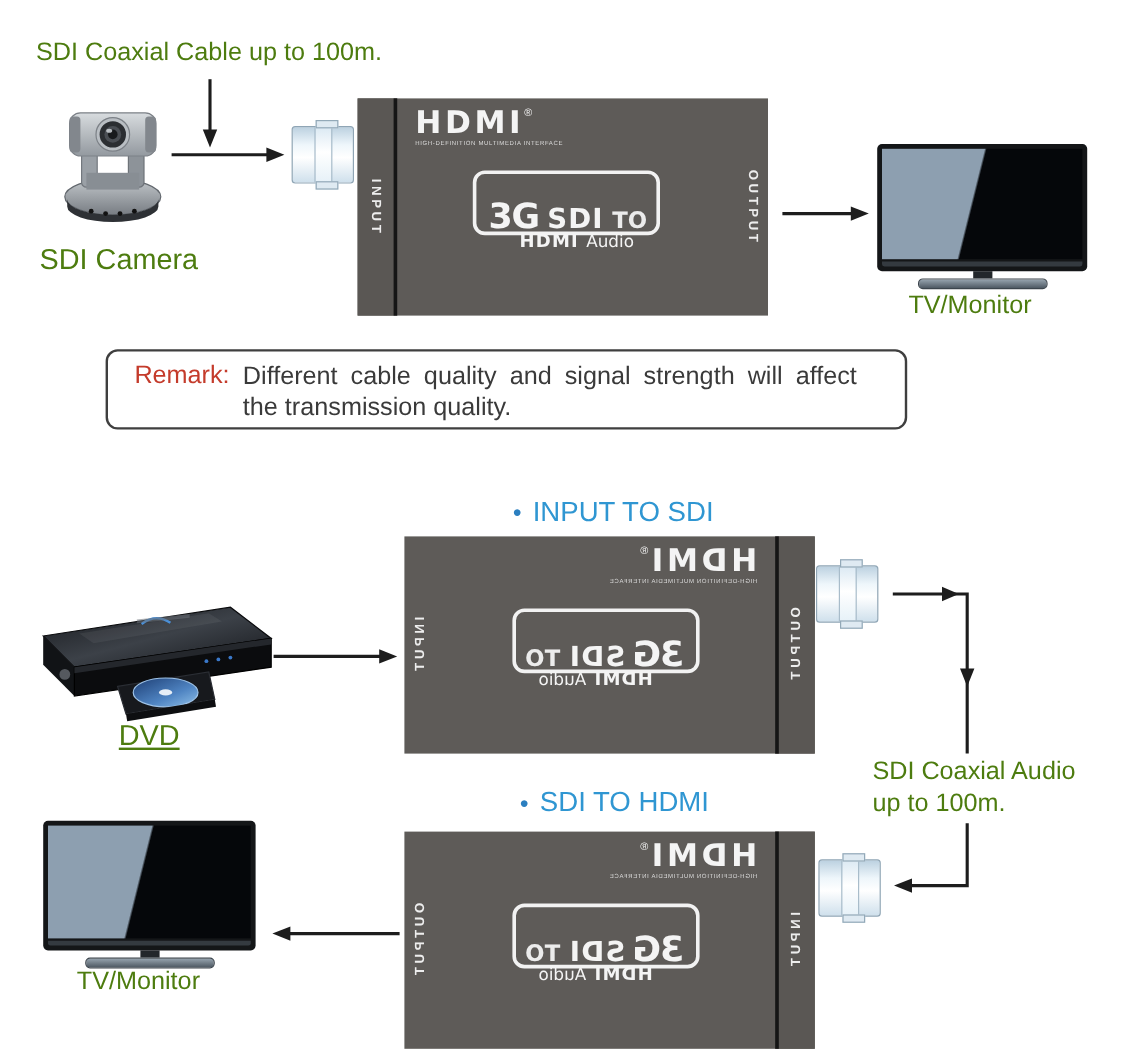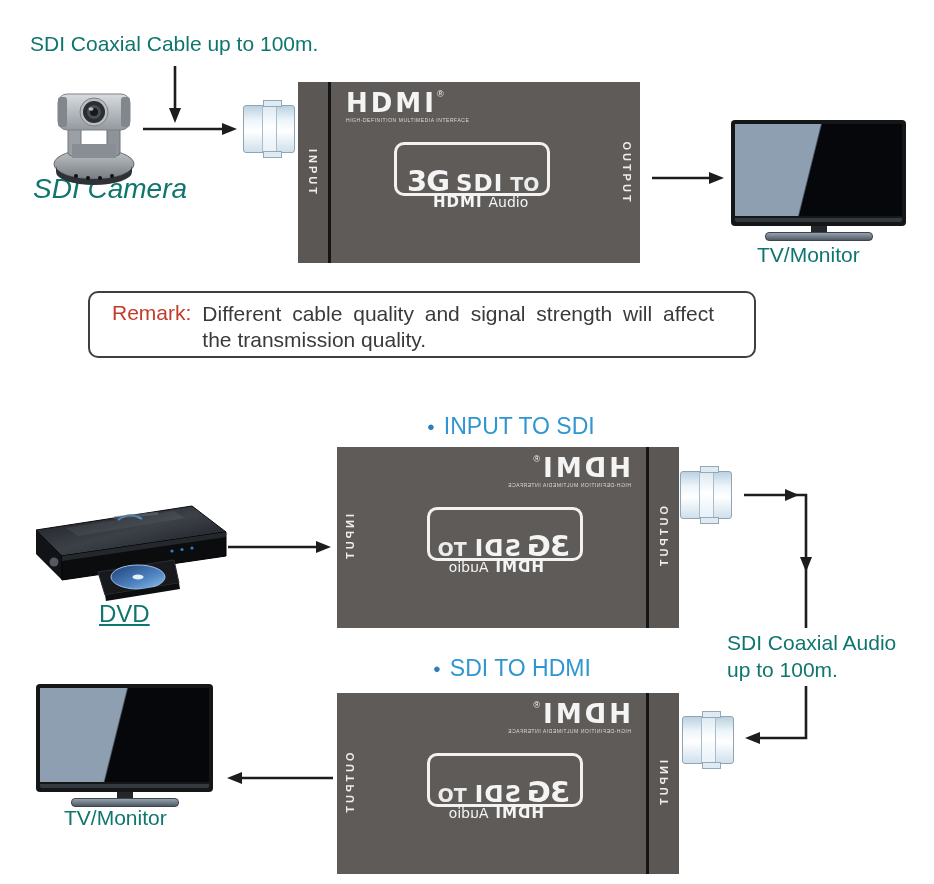--- a/index.html
+++ b/index.html
@@ -1,20 +1,20 @@
 <!DOCTYPE html>
 <html><head>
 <meta charset="utf-8">
 <style>
   html,body { margin:0; padding:0; background:#ffffff; }
   .canvas {
     position:relative; width:934px; height:884px; background:#ffffff;
     font-family:"Liberation Sans", sans-serif; overflow:hidden;
   }
-  .label { position:absolute; color:#0f766e; font-size:21px; white-space:nowrap; }
+  .label { position:absolute; color:#4d7c0f; font-size:21px; white-space:nowrap; }
   .overlay { position:absolute; left:0; top:0; z-index:5; pointer-events:none; }
   .art { position:absolute; z-index:2; }
 
   
   .dev { position:absolute; width:342px; height:181px; background:#5e5b58; z-index:2; }
   .dev.mirrored { transform:scaleX(-1); }
   .dev-strip {
     position:absolute; left:0; top:0; bottom:0; width:30px;
     border-right:3px solid #151515; display:flex; align-items:center; justify-content:center;
     background:#5a5754;
@@ -148,21 +148,21 @@
       <rect x="16" y="11" width="9" height="30" rx="3" fill="#82878d"></rect>
       <rect x="79" y="11" width="9" height="30" rx="3" fill="#82878d"></rect>
 
       <circle cx="52" cy="26" r="14" fill="#b9bec3" stroke="#7c8187"></circle>
       <circle cx="52" cy="26" r="11" fill="#2b2e32"></circle>
       <circle cx="52" cy="26" r="7" fill="#4a4e54"></circle>
       <circle cx="52" cy="26" r="4" fill="#17191c"></circle>
       <ellipse cx="49" cy="23" rx="2.5" ry="1.7" fill="#cfd4d8" opacity="0.85"></ellipse>
     </svg>
   </div>
-  <div class="label" style="left:33px;top:173px;font-size:28px;font-style:italic;">SDI Camera</div>
+  <div class="label" style="left:33px;top:203px;font-size:24px;">SDI Camera</div>
 
   <div class="bnc" style="left:243px;top:105px;">
     <div class="bnc-tab t"></div>
     <div class="bnc-tab b"></div>
   </div>
 
   <div class="dev" style="left:298px;top:82px;">
     <div class="dev-strip">
       <span class="vtext">INPUT</span>
     </div>

